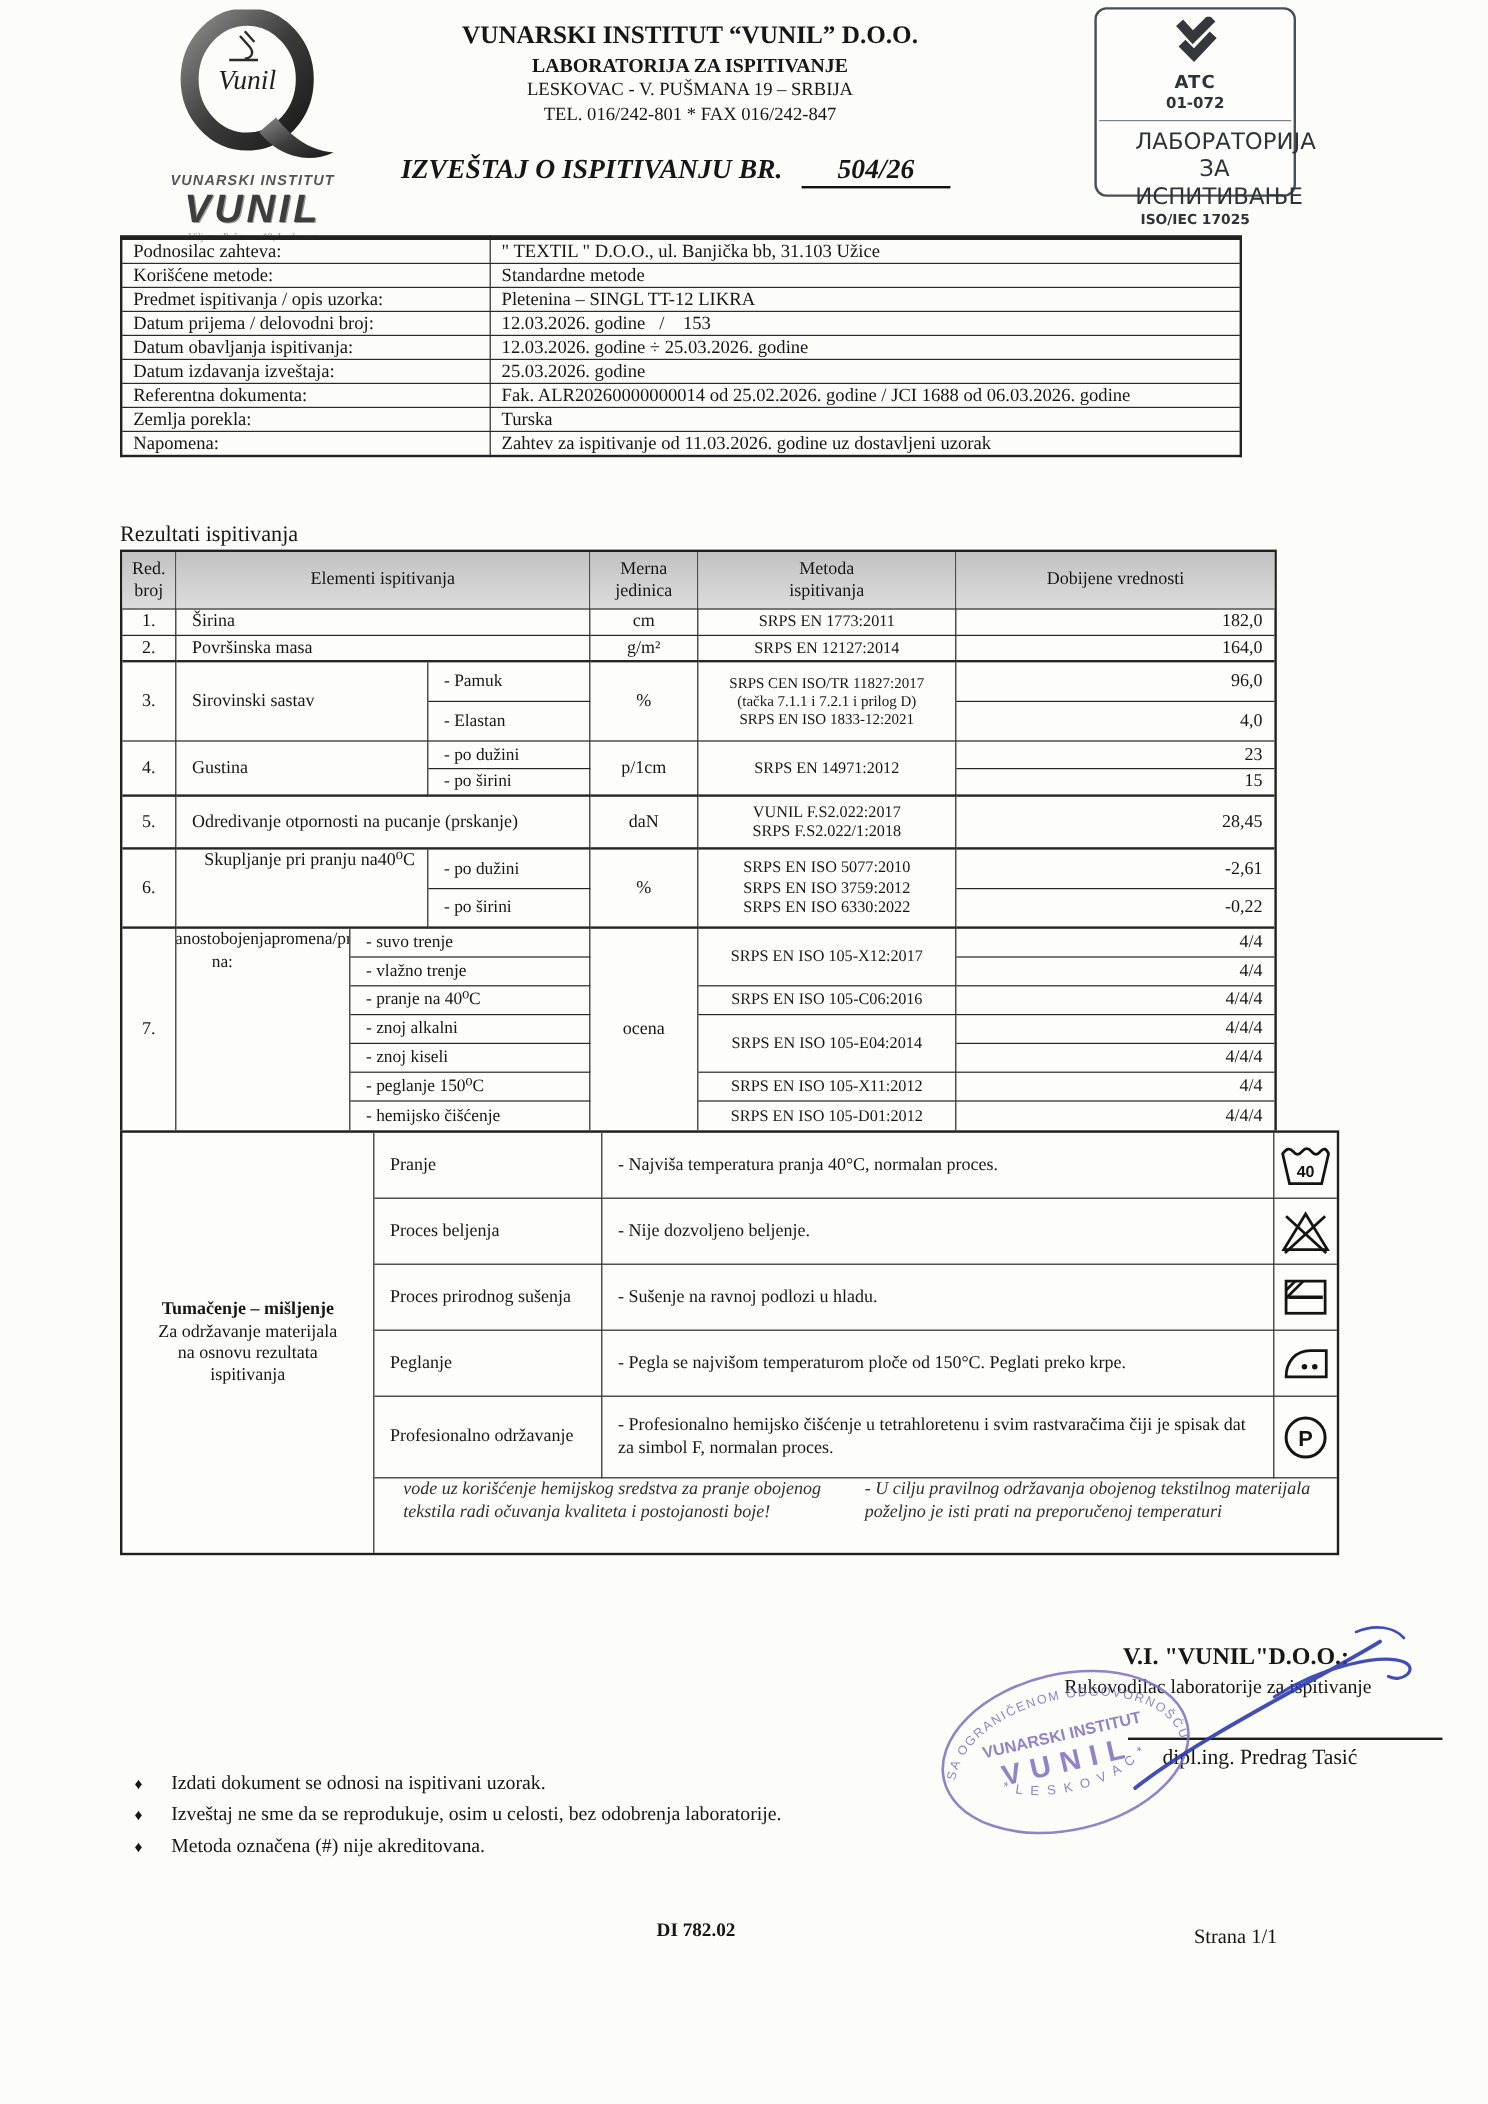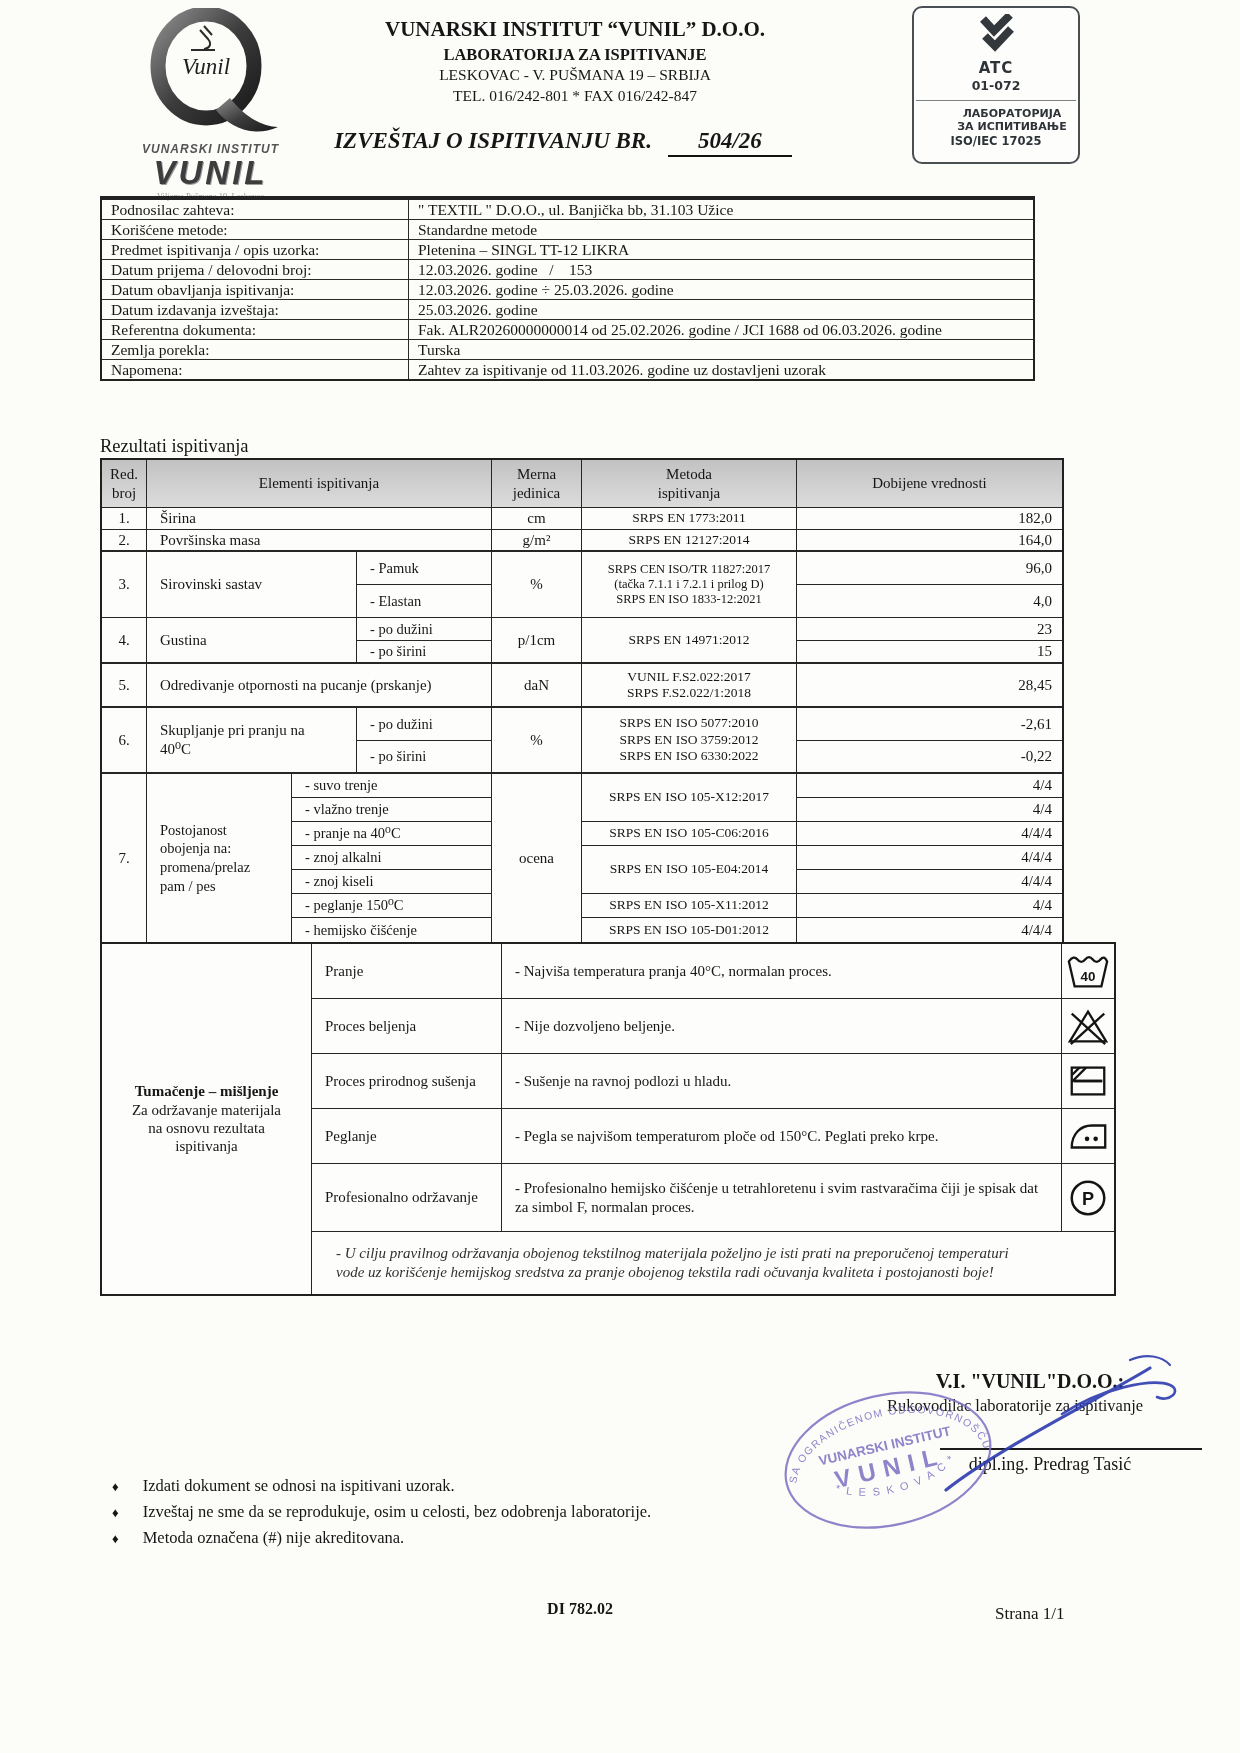--- a/index.html
+++ b/index.html
@@ -24,37 +24,37 @@
   .lab{font-size:16.5px;font-weight:bold;}
   .addr,.tel{font-size:15.5px;}
   .title-line{position:absolute;left:268px;top:128px;width:590px;display:flex;justify-content:center;align-items:baseline;
     font-size:23px;font-weight:bold;font-style:italic;}
   .rnum{border-bottom:2.2px solid #111;padding:0 30px 1px 30px;margin-left:16px;}
   .badge{position:absolute;left:912px;top:6px;width:168px;height:158px;border:2px solid #4a4f54;border-radius:10px;
     text-align:center;font-family:"DejaVu Sans","Liberation Sans",sans-serif;color:#2e3338;padding-top:6px;box-sizing:border-box;background:#fdfdfc;}
   .badge .ats{font-size:15px;font-weight:bold;letter-spacing:1px;margin-top:1px;}
   .badge .atsnum{font-size:12.5px;font-weight:bold;margin-top:1px;}
   .badge .divider{border-top:1.6px solid #7d8287;margin:7px 2px 6px 2px;}
-  .badge .lab1{font-size:11px;font-weight:bold;line-height:1.2;margin-left:32px;}
+  .badge .lab1{font-size:19px;font-weight:normal;line-height:1.2;margin-left:32px;}
   .badge .iso{font-size:11.5px;font-weight:bold;margin-top:1px;}
   
   table.info{position:absolute;left:100px;top:196px;width:935px;border-collapse:collapse;border:2.6px solid #222;border-top-width:4px;}
   table.info td{border:1.6px solid #2a2a2a;font-size:15.5px;padding:0 9px;height:19px;white-space:nowrap;}
   table.info td.lbl{width:288px;}
   
   .sec-title{position:absolute;left:100px;top:436px;font-size:18.5px;}
   .rgrid{position:absolute;left:100px;top:458px;display:grid;
     grid-template-columns:45px 145px 65px 135px 90px 215px 265px;
     grid-template-rows:48px 22px 22px 33px 33px 23px 23px 44px 33px 33px repeat(7,24px);
     border:2.4px solid #202020;background:#fdfdfb;font-size:15px;}
   .c{border-right:1.6px solid #262626;border-bottom:1.6px solid #262626;display:flex;align-items:center;justify-content:center;text-align:center;overflow:hidden;}
   .c.l{justify-content:flex-start;text-align:left;padding-left:13px;}
   .c.r{justify-content:flex-end;padding-right:10px;}
   .c.col{flex-direction:column;line-height:1.22;}
-  .c.colL{flex-direction:column;align-items:flex-start;line-height:1.28;padding-left:13px;text-align:left;}
+  .c.colL{align-items:flex-start;line-height:1.28;padding-left:13px;text-align:left;}
   .br0{border-right:none !important;}
   .bb0{border-bottom:none !important;}
   .hd{background:linear-gradient(#c2c2c2,#dcdcdc);font-size:15px;line-height:1.15;}
   .sub{font-size:14.5px;}
   .method{font-size:13.5px;line-height:1.25;}
   .method-sm{font-size:12.5px;line-height:1.28;}
   .hb{border-bottom-width:2.4px !important;}
   
   .cgrid{position:absolute;left:100px;top:942px;display:grid;
     grid-template-columns:210px 190px 560px 52px;
@@ -338,22 +338,22 @@
     <div class="c l" style="grid-area:5/2/6/3">Profesionalno održavanje</div>
     <div class="c l care-desc" style="grid-area:5/3/6/4">-  Profesionalno hemijsko čišćenje u tetrahloretenu i svim rastvaračima čiji je spisak dat za simbol F, normalan proces.</div>
     <div class="c br0 icon-cell" style="grid-area:5/4/6/5">
       <svg width="44" height="44" viewBox="0 0 46 44">
         <circle cx="23" cy="22" r="17" fill="none" stroke="#141414" stroke-width="2.6"></circle>
         <text x="23" y="29" text-anchor="middle" font-size="19" font-weight="bold" font-family="Liberation Sans, sans-serif" fill="#141414">P</text>
       </svg>
     </div>
 
     <div class="c colL care-note br0 bb0" style="grid-area:6/2/7/5;padding-left:24px;">
+      <span>vode uz korišćenje hemijskog sredstva za pranje obojenog tekstila radi očuvanja kvaliteta i postojanosti boje!</span>
       <span>- U cilju pravilnog održavanja obojenog tekstilnog materijala poželjno je isti prati na preporučenoj temperaturi</span>
-      <span>vode uz korišćenje hemijskog sredstva za pranje obojenog tekstila radi očuvanja kvaliteta i postojanosti boje!</span>
     </div>
   </div>
 
   <div class="sig-company">V.I. "VUNIL"D.O.O.:</div>
   <div class="sig-role">Rukovodilac laboratorije za ispitivanje</div>
   <div class="sig-line"></div>
   <div class="sig-name">dipl.ing. Predrag Tasić</div>
 
   <div class="stamp-wrap">
     <svg width="232" height="168" viewBox="0 0 232 168">

